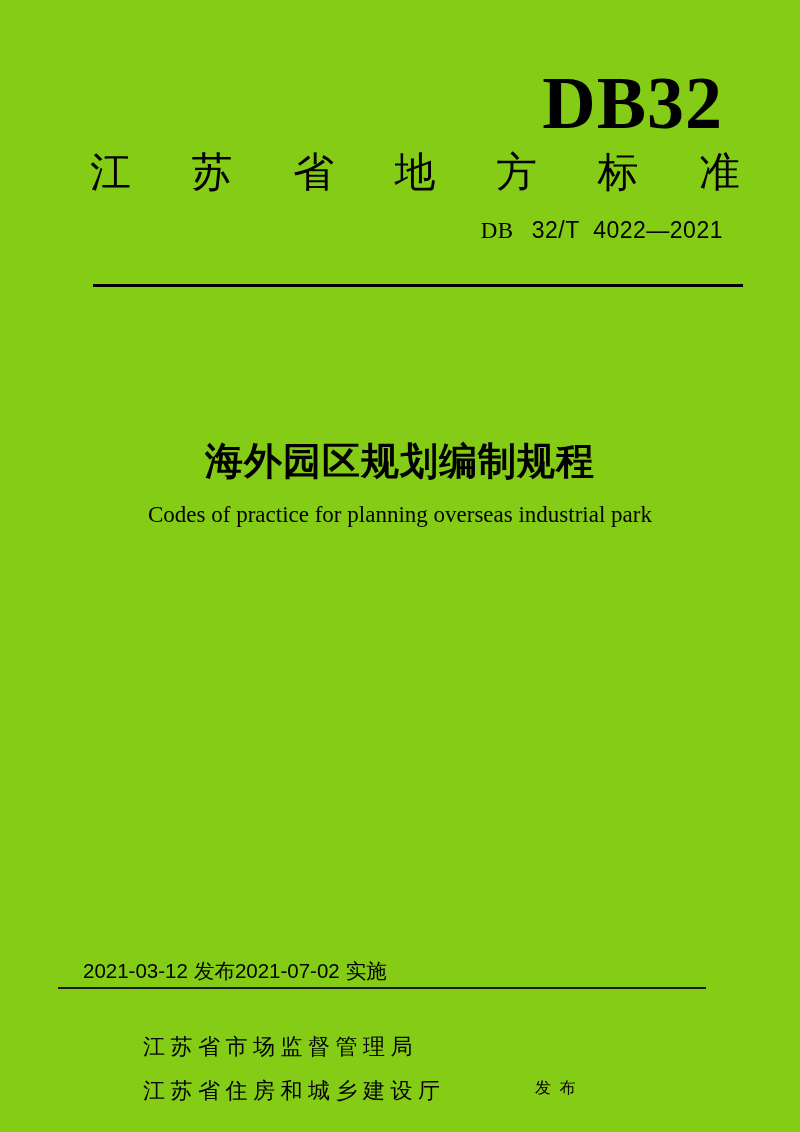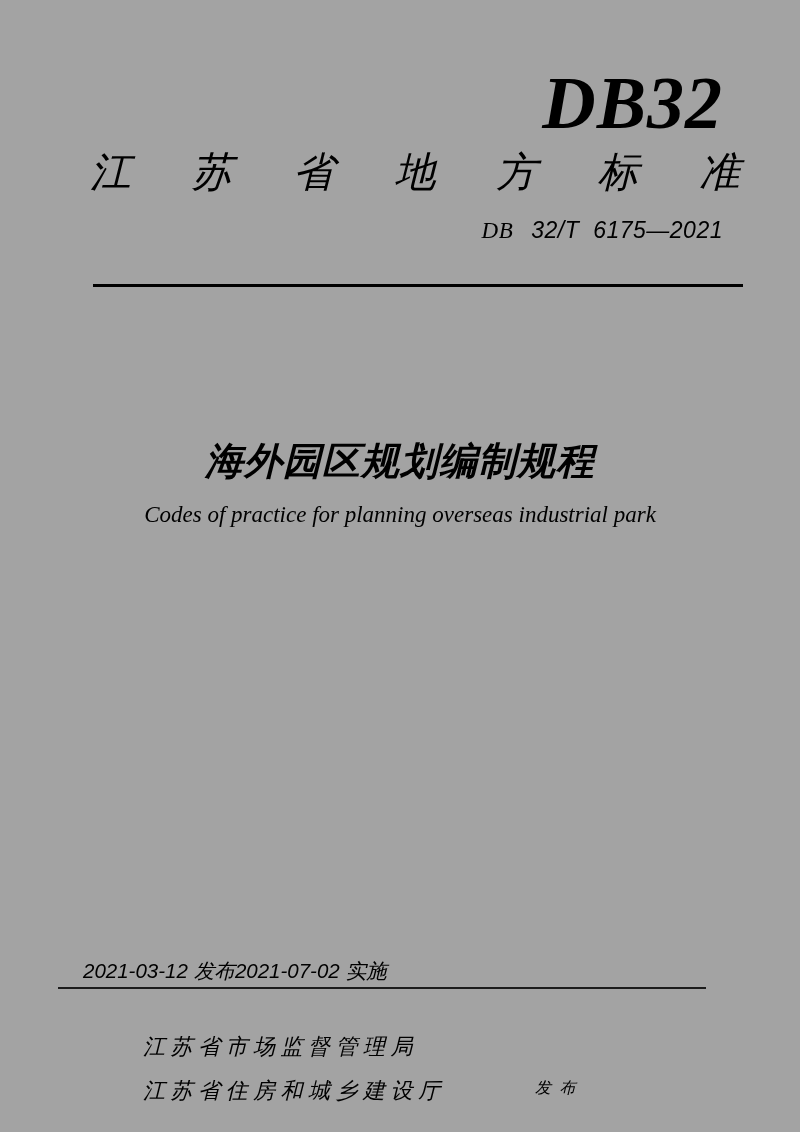--- a/index.html
+++ b/index.html
@@ -4,25 +4,24 @@
 <style>
   html, body {
     margin: 0;
     padding: 0;
     background: #ffffff;
   }
   .page {
     position: relative;
     width: 800px;
     height: 1132px;
-    background: #a3a3a3;
+    background: #84cc16;
     color: #000000;
     font-family: "Liberation Sans", "DejaVu Sans", sans-serif;
     overflow: hidden;
-    font-style: italic;
   }
 
   
   .db32 {
     position: absolute;
     top: 66px;
     right: 77px;
     font-family: "Liberation Serif", "DejaVu Serif", serif;
     font-weight: bold;
     font-size: 74px;
@@ -141,21 +140,21 @@
     <span>江</span>
     <span>苏</span>
     <span>省</span>
     <span>地</span>
     <span>方</span>
     <span>标</span>
     <span>准</span>
   </div>
 
   <div class="std-number">
-    <span class="num-prefix">DB</span><span class="num-rest">32/T 6175—2021</span>
+    <span class="num-prefix">DB</span><span class="num-rest">32/T 4022—2021</span>
   </div>
 
   <div class="rule rule-top"></div>
 
   <h1 class="title-zh">海外园区规划编制规程</h1>
 
   <div class="title-en">Codes of practice for planning overseas industrial park</div>
 
   <div class="dates-row">
     <div class="date-left">

